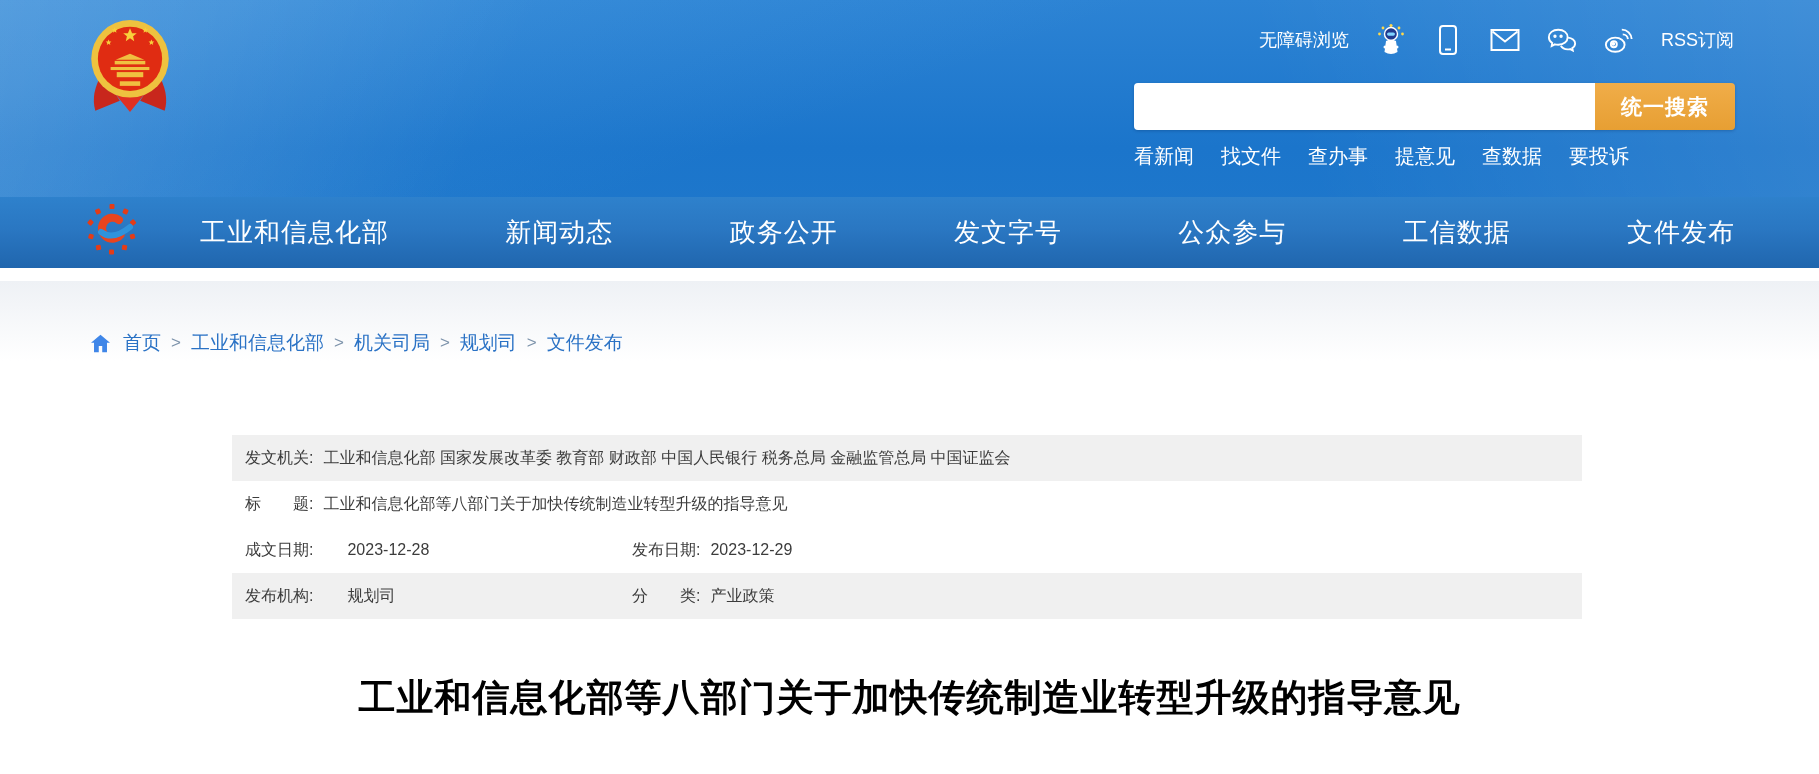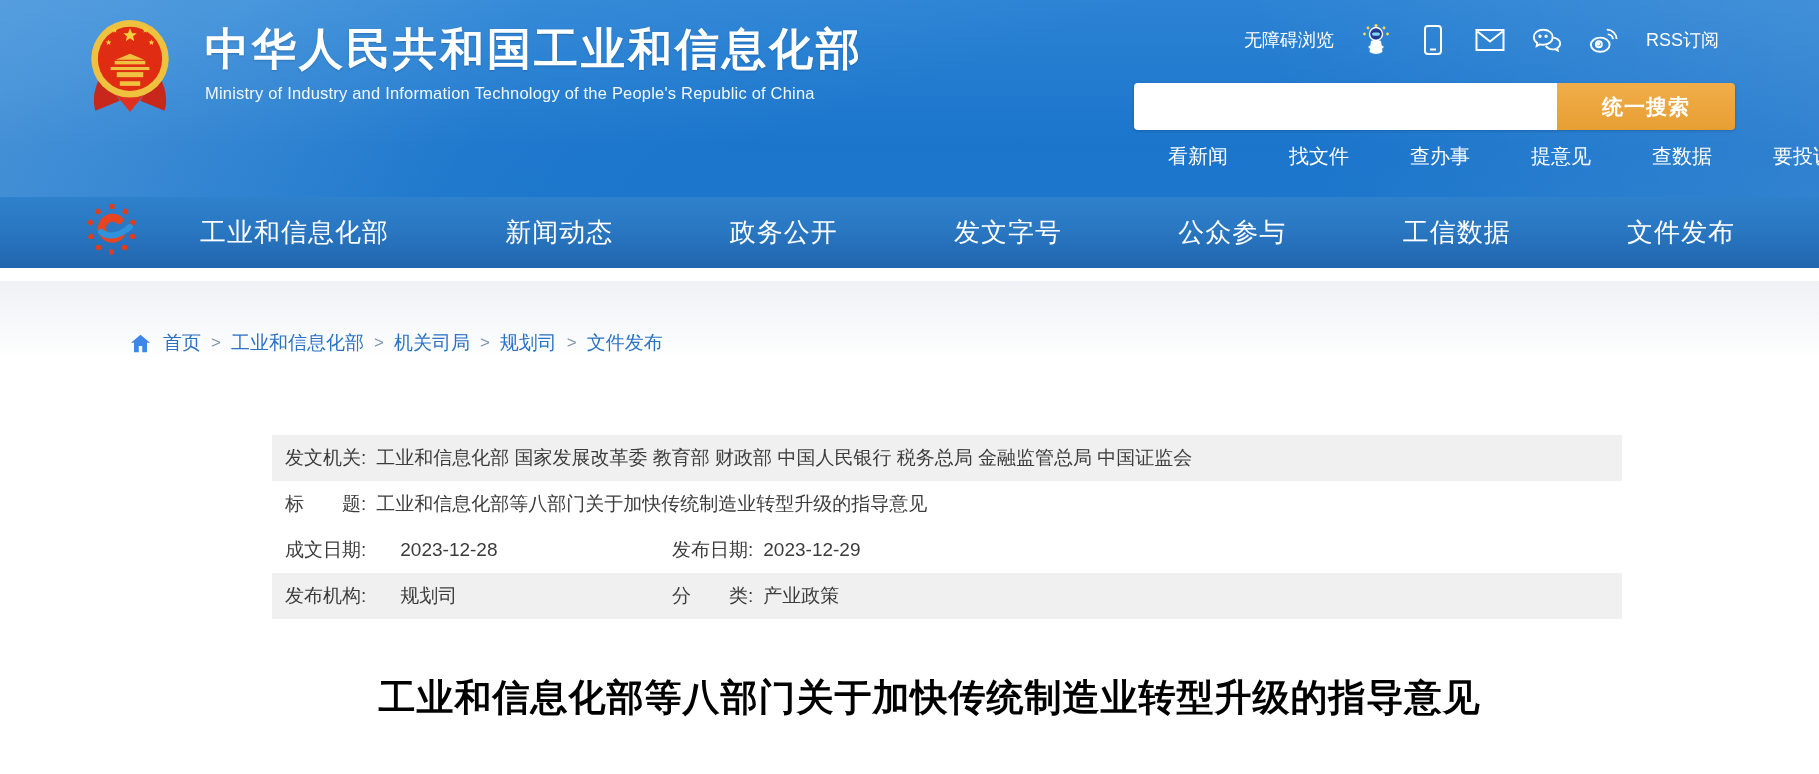--- a/index.html
+++ b/index.html
@@ -7,62 +7,62 @@
               font-family:"Liberation Sans", sans-serif; background:#ffffff; }
 
   
   .banner{ position:relative; height:268px;
     background:
       linear-gradient(115deg, rgba(255,255,255,.14) 0%, rgba(255,255,255,0) 28%),
       linear-gradient(250deg, rgba(255,255,255,.10) 0%, rgba(255,255,255,0) 30%),
       linear-gradient(160deg, rgba(120,190,240,.18) 10%, rgba(0,0,0,0) 45%),
       linear-gradient(180deg,#2c83d4 0%, #1b75cb 55%, #2079cc 100%);
   }
-  .utility{ position:absolute; top:24px; right:100px; display:flex; align-items:center;
+  .utility{ position:absolute; top:24px; right:85px; display:flex; align-items:center;
             gap:27px; color:#fff; font-size:18px; }
   .utility a{ color:#fff; text-decoration:none; }
   .uicon{ display:inline-flex; width:30px; height:32px; align-items:center; justify-content:center; }
 
   .brand-row{ position:absolute; top:0; left:0; right:0; height:197px;
               display:flex; align-items:flex-start; padding:0 84px 0 89px; }
   .emblem{ margin-top:16px; flex:0 0 auto; }
   .brand-text{ margin-left:34px; margin-top:24px; color:#fff; }
   .brand-text h1{ font-size:44px; font-weight:bold; letter-spacing:3px; line-height:1.15;
                   text-shadow:0 1px 2px rgba(0,40,90,.25); white-space:nowrap; }
   .brand-text .en{ margin-top:9px; font-size:16.5px; letter-spacing:.2px; color:#f2f7fc; }
 
   .search-area{ position:absolute; top:83px; right:84px; width:601px; }
   .search-box{ display:flex; height:47px; border-radius:4px; overflow:hidden;
                box-shadow:0 1px 3px rgba(0,30,70,.25); }
   .search-box input{ flex:1; border:none; outline:none; padding:0 14px; font-size:18px;
                      background:#fff; color:#333; }
-  .search-box button{ width:178px; border:none; cursor:pointer; background:#ecA53d;
+  .search-box button{ width:140px; border:none; cursor:pointer; background:#ecA53d;
                       background:linear-gradient(180deg,#f0ad49,#e79f33);
                       color:#fff; font-size:21px; font-weight:bold; letter-spacing:1px; }
   .quick-links{ margin-top:13px; display:flex; gap:27px; }
-  .quick-links a{ color:#fff; font-size:20px; text-decoration:none; white-space:nowrap;margin-left:34px; }
+  .quick-links a{ color:#fff; font-size:20px; text-decoration:none; white-space:nowrap; }
 
   .mainnav{ position:absolute; left:0; right:0; bottom:0; height:71px;
             background:linear-gradient(180deg,#2e81cc 0%, #2a77c2 45%, #2066ae 100%);
             display:flex; align-items:center; padding:0 84px 0 86px; }
   .elogo{ flex:0 0 auto; margin-top:-2px; }
   .nav-items{ flex:1; display:flex; justify-content:space-between; margin-left:62px; }
   .nav-items a{ color:#fff; font-size:26px; text-decoration:none; letter-spacing:1px;
                 white-space:nowrap; }
 
   
   .band{ margin-top:13px; height:493px;
-         background:linear-gradient(180deg,#eef1f5 0%, #ffffff 80px);padding-left:40px; }
+         background:linear-gradient(180deg,#eef1f5 0%, #ffffff 80px); }
   .breadcrumb{ padding:49px 0 0 90px; display:flex; align-items:center; gap:10px;
                font-size:19px; }
   .breadcrumb a{ color:#2a72c5; text-decoration:none; }
   .crumb-sep{ color:#7d93ab; font-size:17px; }
   .home-ic{ display:inline-flex; margin-right:2px; }
 
-  .doc-meta{ margin:79px 0 6px 232px; width:1350px; font-size:19px; color:#3c3c3c; }
+  .doc-meta{ margin:79px 0 6px 232px; width:1350px; font-size:16px; color:#3c3c3c; }
   .meta-row{ display:flex; align-items:center; height:46px; padding-left:13px; }
   .meta-row.gray{ background:#f0f0f0; }
   .meta-cell{ display:flex; align-items:center; }
   .meta-cell.first{ flex:0 0 auto; }
   .meta-row.two-col .meta-cell.first{ width:387px;gap:24px; }
   .meta-label{ white-space:pre; margin-right:10px; }
   .meta-value{ white-space:nowrap; }
 
   .doc-title{ margin-top:54px; text-align:center; font-size:37px; font-weight:bold;
               color:#000; letter-spacing:1px; }
@@ -139,24 +139,20 @@
         </g>
         <g fill="#f0c040">
           <path d="M26 43 L40 37 L54 43 Z"></path>
           <rect x="25" y="44" width="30" height="3.4"></rect>
           <rect x="21" y="50" width="38" height="3"></rect>
           <rect x="27" y="55" width="26" height="5"></rect>
           <rect x="30" y="64" width="20" height="4.5"></rect>
         </g>
       </svg>
     </span>
-    <div class="brand-text">
-      <h1>中华人民共和国工业和信息化部</h1>
-      <div class="en">Ministry of Industry and Information Technology of the People's Republic of China</div>
-    </div>
   </div>
 
   <div class="search-area">
     <div class="search-box">
       <input type="text" value="" style="">
       <button>统一搜索</button>
     </div>
     <div class="quick-links">
         <a href="#">看新闻</a>
         <a href="#">找文件</a>

